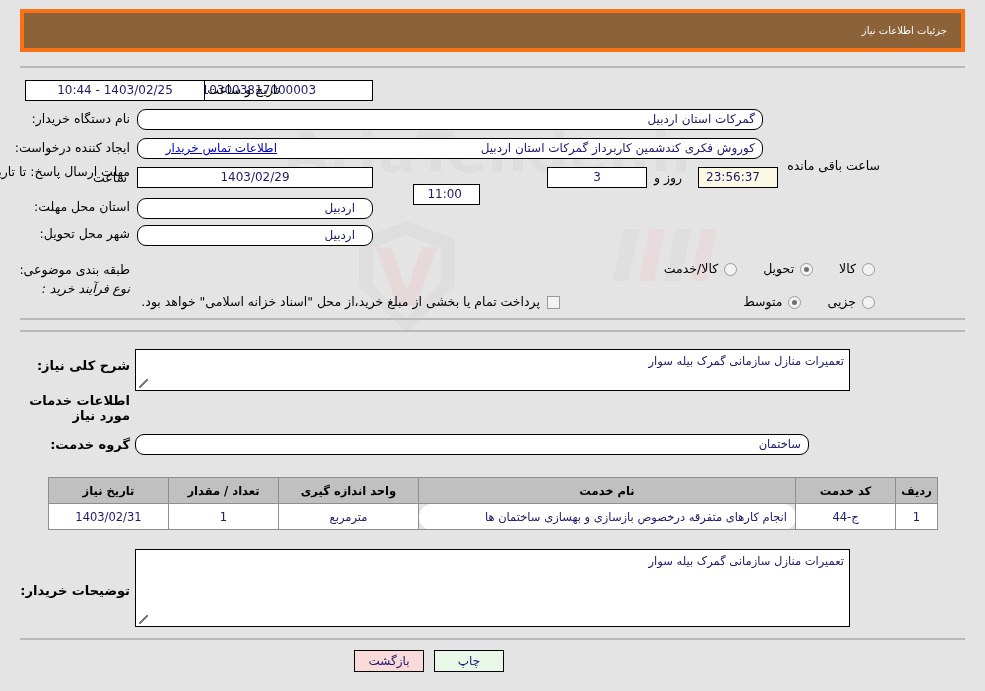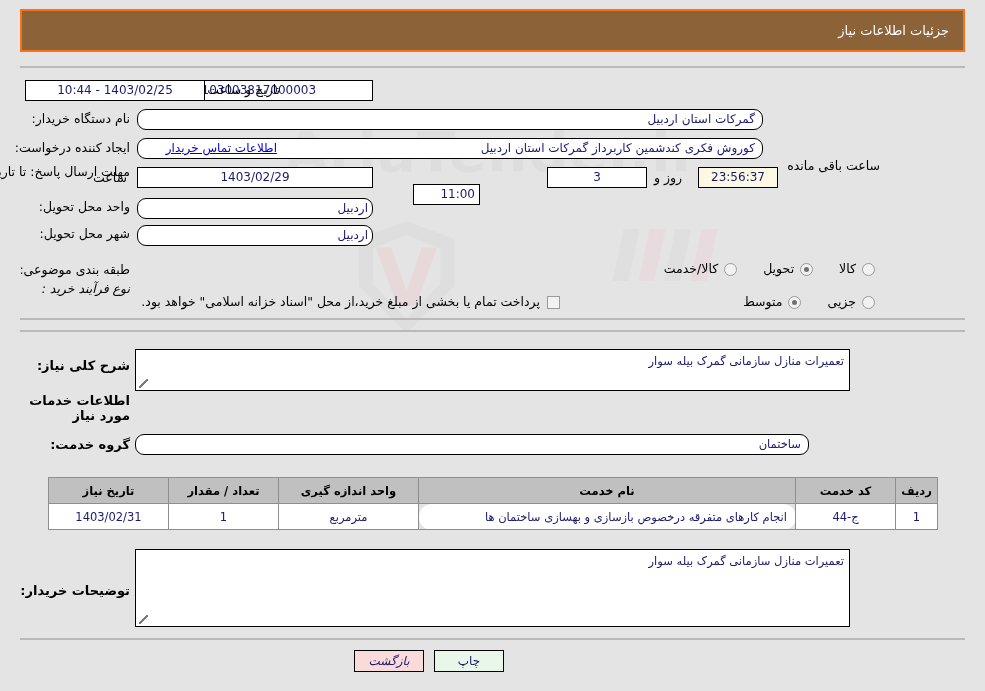--- a/index.html
+++ b/index.html
@@ -69,47 +69,47 @@
     transform: skewX(-12deg);
   }
   .wm-bar.pink { background: #f3c9ce; }
 
   
   .header {
     position: absolute;
     left: 20px; top: 9px;
     width: 945px; height: 43px;
     background: #8c6239;
-    border: 2px solid #f97316;
+    border: 4px solid #f97316;
     color: #ffffff;
     display: flex;
     align-items: center;
     justify-content: flex-start;
     padding: 0 14px;
-    font-size: 13px;
+    font-size: 10px;
     z-index: 2;
   }
 
   
   .panel {
     position: absolute;
     border-top: 2px solid #b9b9b9;
     border-bottom: 2px solid #b9b9b9;
     z-index: 1;
   }
   .panel-top  { left: 20px; top: 66px;  width: 945px; height: 254px; }
   .panel-mid  { left: 20px; top: 330px; width: 945px; height: 310px; }
 
   
   .fld {
     border: 1px solid #000;
     background: #ffffff;
     height: 21px;
     line-height: 19px;
-    padding: 0 4px;
+    padding: 0 17px;
     font-size: 12px;
     color: #1a1a6e;
     text-align: center;
     font-family: "DejaVu Sans", sans-serif;
     overflow: hidden;
     white-space: nowrap;
   }
   .fld.rt { text-align: right; border-radius: 9px; }
   .fld.yellow { background: #fbf8e3; }
 
@@ -206,21 +206,21 @@
     position: absolute;
     border: 1px solid #000;
     height: 22px;
     line-height: 20px;
     text-align: center;
     font-size: 12px;
     color: #1a1a6e;
     cursor: pointer;
   }
   .btn-print  { background: #e9f7e9; }
-  .btn-back   { background: #fbdada; font-style: italic; }
+  .btn-back   { background: #fbdada; }
 
   .link { color: #0000cc; font-size: 12px; white-space: nowrap; }
 </style>
 </head>
 <body>
 
 <div class="page">
 
   <div class="watermark">
     <div style="position:relative;width:660px;height:130px;">
@@ -266,21 +266,21 @@
   <div class="lbl" style="position:absolute; right:855px; top:164px; width:105px; text-align:right;">مهلت ارسال پاسخ: تا تاریخ:</div>
   <div class="fld" style="position:absolute; right:612px; top:167px; width:236px;">1403/02/29</div>
   <span class="lbl" style="position:absolute; right:858px; top:170px;">ساعت</span>
   <div class="fld" style="position:absolute; right:505px; top:184px; width:67px;text-align:right;">11:00</div>
   <div class="fld" style="position:absolute; right:338px; top:167px; width:100px;">3</div>
   <span class="lbl" style="position:absolute; right:303px; top:170px;">روز و</span>
   <div class="fld yellow" style="position:absolute; right:207px; top:167px; width:80px;">23:56:37</div>
   <span class="lbl" style="position:absolute; right:105px; top:158px;">ساعت باقی مانده</span>
 
   <div class="row" style="right:855px; top:199px;">
-    <span class="lbl">واحد محل تحویل:</span>
+    <span class="lbl">استان محل مهلت:</span>
   </div>
   <div class="fld rt" style="position:absolute; right:612px; top:198px; width:236px;">اردبیل</div>
 
   <div class="row" style="right:855px; top:226px;">
     <span class="lbl">شهر محل تحویل:</span>
   </div>
   <div class="fld rt" style="position:absolute; right:612px; top:225px; width:236px;">اردبیل</div>
 
   <div class="row" style="right:855px; top:262px;margin-left:20px;">
     <span class="lbl">طبقه بندی موضوعی:</span>

